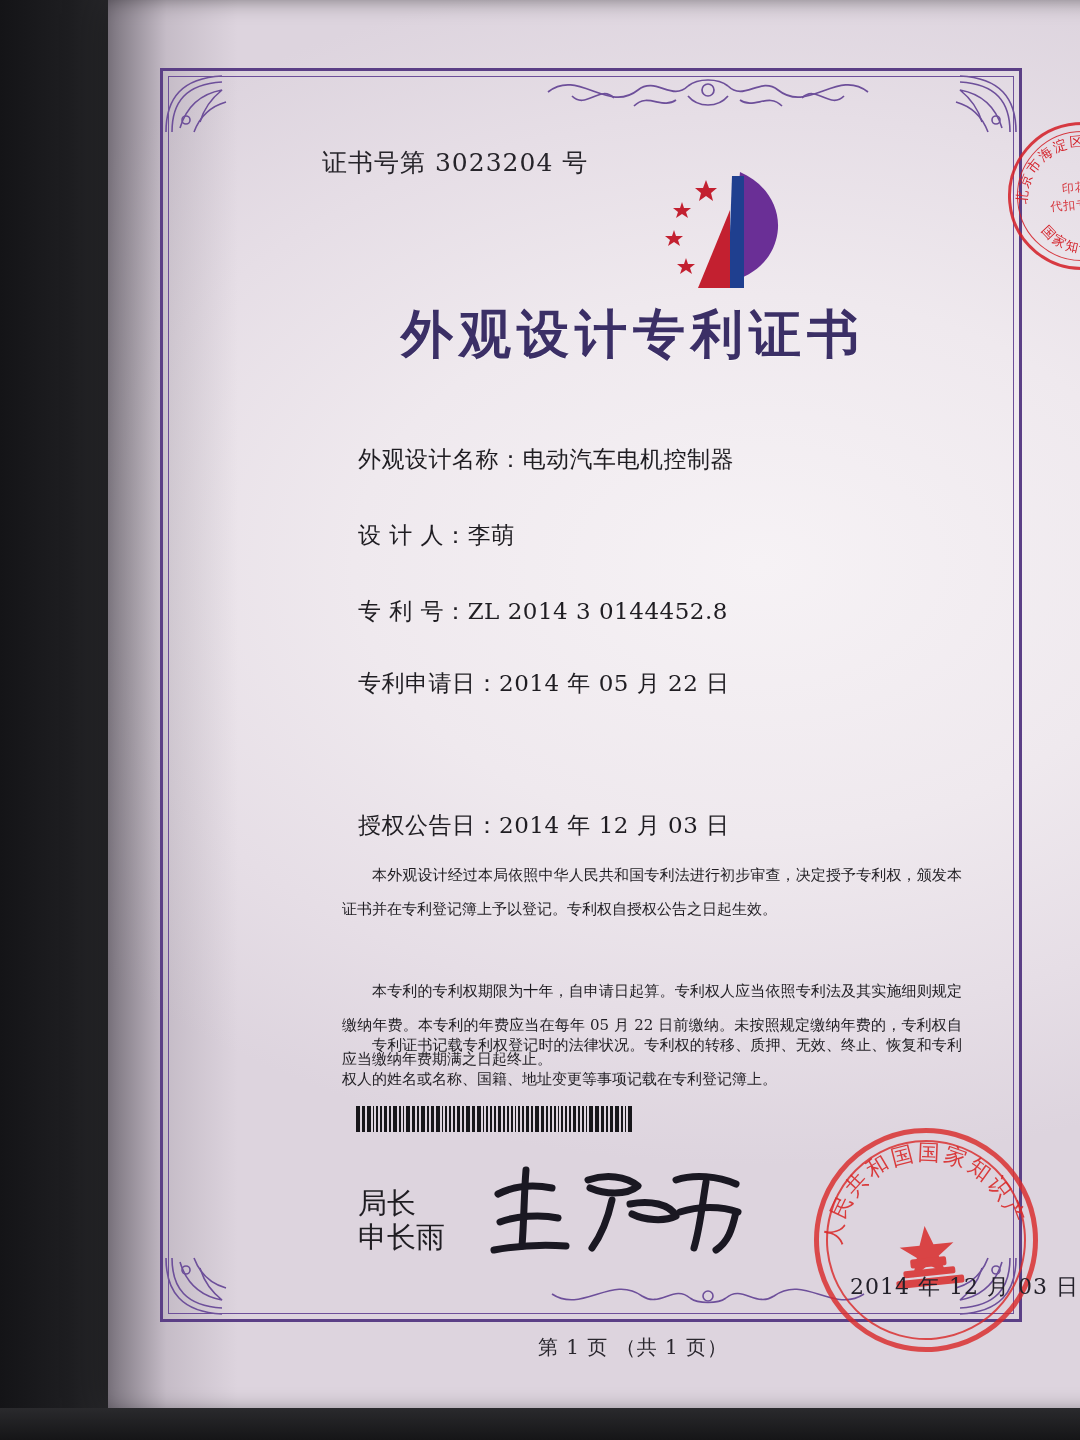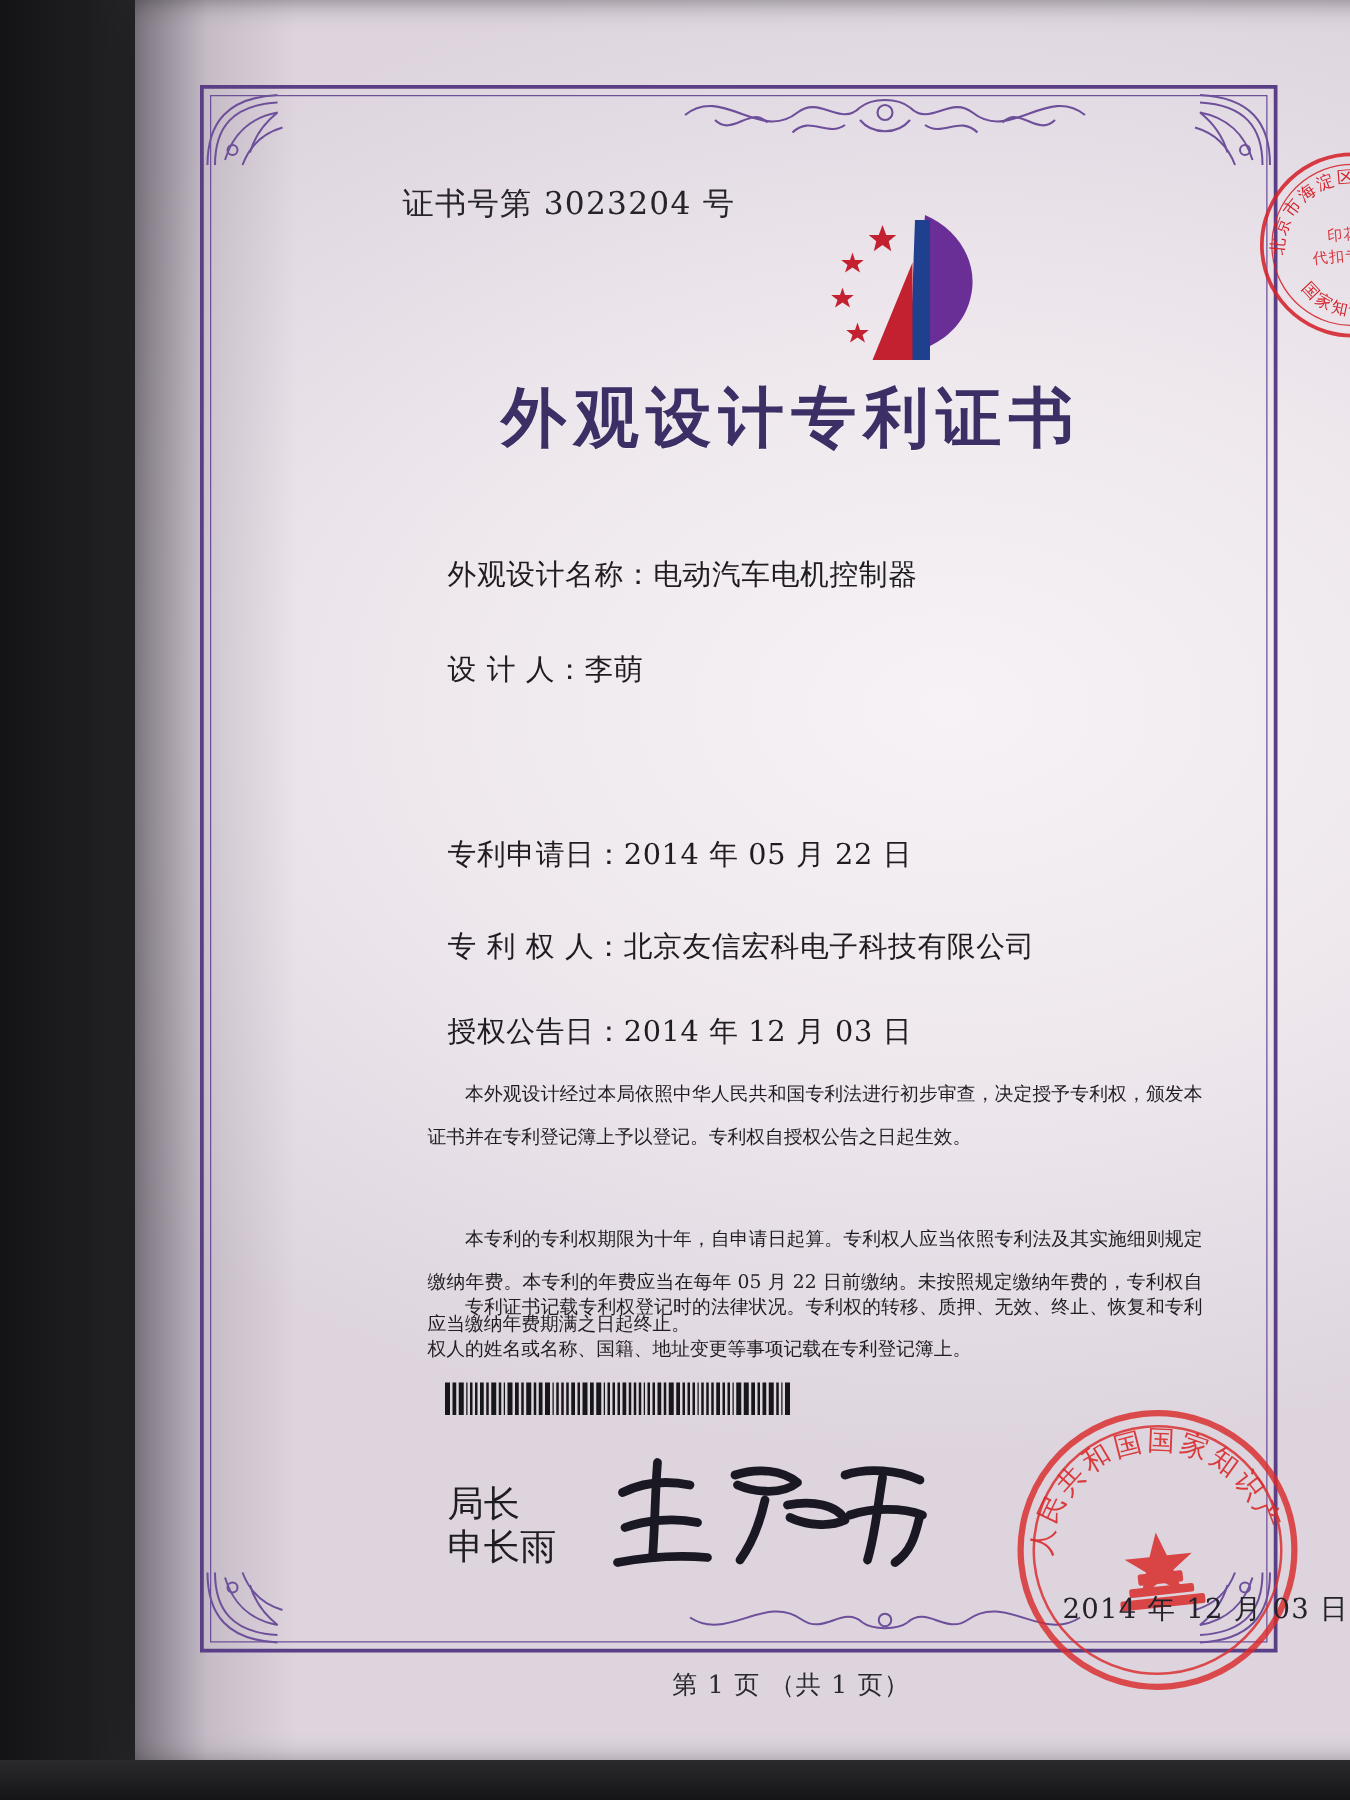--- a/index.html
+++ b/index.html
@@ -402,25 +402,25 @@
     </div>
 
     <div id="title">外观设计专利证书</div>
 
     <div class="field" id="f1">
       <span class="lbl">外观设计名称：</span><span class="val">电动汽车电机控制器</span>
     </div>
     <div class="field" id="f2">
       <span class="lbl">设  计  人：</span><span class="val">李萌</span>
     </div>
+    <div class="field" id="f3">
+      <span class="lbl">专  利  号：</span><span class="val mono">ZL 2014 3 0144452.8</span>
+    </div>
     <div class="field" id="f4">
       <span class="lbl">专利申请日：</span><span class="val">2014 年 05 月 22 日</span>
-    </div>
-    <div class="field" id="f5">
-      <span class="lbl">专  利  权  人：</span><span class="val">北京友信宏科电子科技有限公司</span>
     </div>
     <div class="field" id="f6">
       <span class="lbl">授权公告日：</span><span class="val">2014 年 12 月 03 日</span>
     </div>
 
     <div class="para" id="p1">本外观设计经过本局依照中华人民共和国专利法进行初步审查，决定授予专利权，颁发本证书并在专利登记簿上予以登记。专利权自授权公告之日起生效。</div>
     <div class="para" id="p2">本专利的专利权期限为十年，自申请日起算。专利权人应当依照专利法及其实施细则规定缴纳年费。本专利的年费应当在每年 05 月 22 日前缴纳。未按照规定缴纳年费的，专利权自应当缴纳年费期满之日起终止。</div>
     <div class="para" id="p3">专利证书记载专利权登记时的法律状况。专利权的转移、质押、无效、终止、恢复和专利权人的姓名或名称、国籍、地址变更等事项记载在专利登记簿上。</div>
 
     <div id="barcode">

